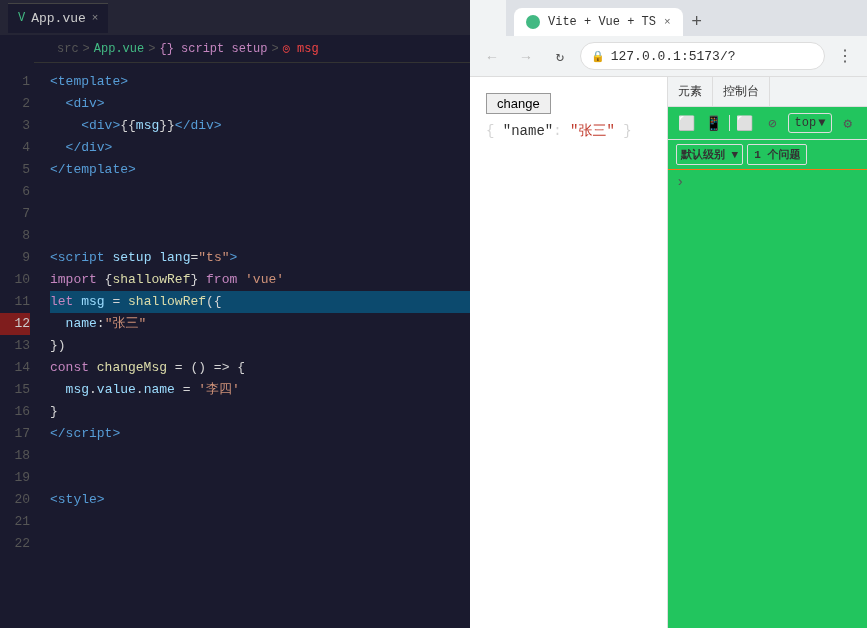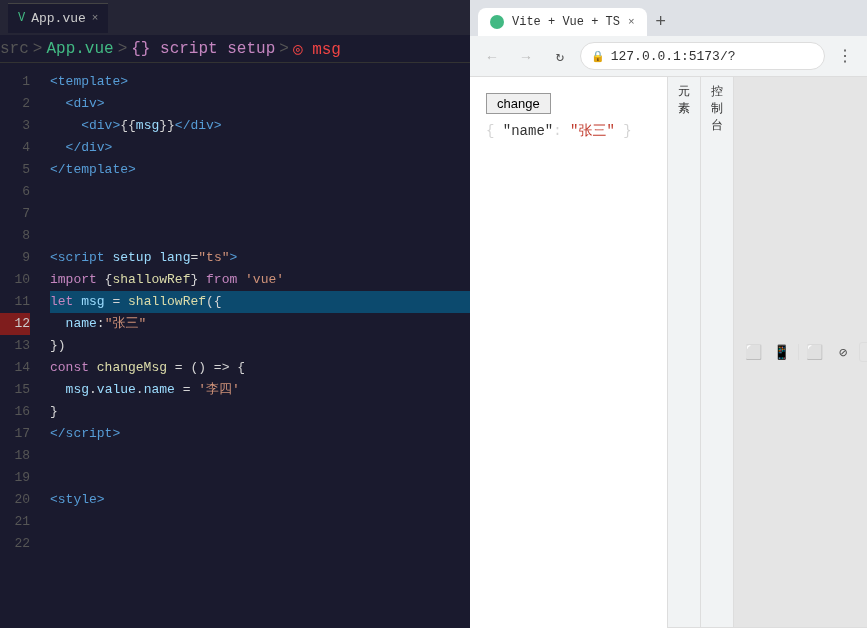--- a/index.html
+++ b/index.html
@@ -46,25 +46,26 @@
       color: #888;
       font-size: 11px;
       cursor: pointer;
     }
 
     .breadcrumb {
       display: flex;
       align-items: center;
       background: #1a1a2e;
       height: 28px;
-      padding: 0 0;
-      font-size: 16px;
+      padding: 0 23px;
+      font-size: 12px;
       color: #888;
       gap: 4px;
       border-bottom: 1px solid #333;
+      margin-left: 34px;
     }
 
     .breadcrumb span { color: #888; }
     .breadcrumb .bc-arrow { color: #555; }
     .breadcrumb .bc-file { color: #42b983; }
     .breadcrumb .bc-script { color: #c586c0; }
     .breadcrumb .bc-msg { color: #ef4444; }
 
     .code-area {
       display: flex;
@@ -123,20 +124,21 @@
       background: #f1f3f4;
       border-bottom: 1px solid #ddd;
     }
 
     .browser-tabs {
       display: flex;
       align-items: flex-end;
       height: 36px;
       padding: 0 8px;
       background: #dee1e6;
+      margin-left: 36px;
     }
 
     .browser-tab {
       display: flex;
       align-items: center;
       gap: 8px;
       padding: 0 12px;
       height: 28px;
       background: #fff;
       border-radius: 8px 8px 0 0;
@@ -254,24 +256,24 @@
       font-size: 14px;
       color: #333;
     }
 
     .json-string { color: #c0392b; }
     .json-key { color: #333; }
 
     
     .devtools-panel {
       width: 200px;
-      background: #e5e5e5;
+      background: #22c55e;
       border-left: 1px solid #ddd;
       display: flex;
-      flex-direction: row;
+      flex-direction: column;
       font-size: 12px;
     }
 
     .devtools-tabs {
       display: flex;
       border-bottom: 1px solid #ddd;
       background: #f1f3f4;
     }
 
     .devtools-tab {

